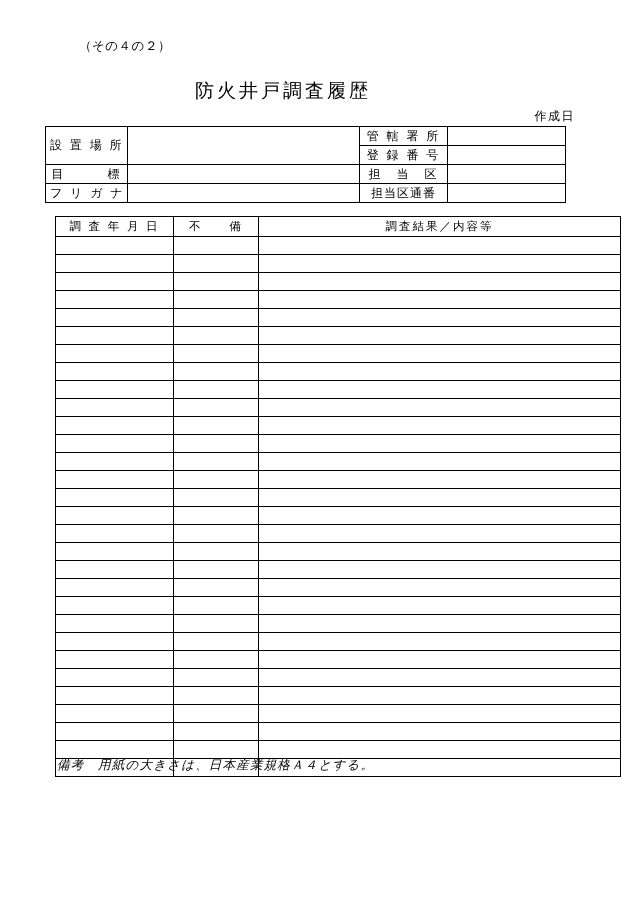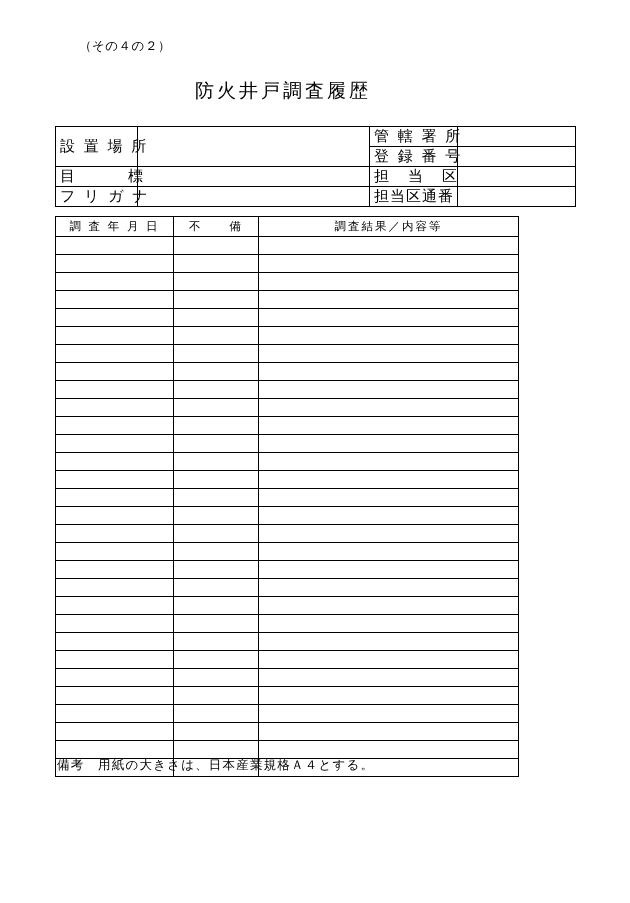--- a/index.html
+++ b/index.html
@@ -47,26 +47,26 @@
     top: 108px;
     width: 575px;
     text-align: right;
     font-size: 12px;
     letter-spacing: 1.5px;
   }
 
   
   .header-table {
     position: absolute;
-    left: 55px;
+    left: 45px;
     top: 126px;
     width: 520px;
     border-collapse: collapse;
     table-layout: fixed;
-    font-size: 15px;
+    font-size: 12px;
     border-radius: 11px;
   }
   .header-table td {
     border: 1px solid #000000;
     height: 18px;
     padding: 0 4px;
     vertical-align: middle;
   }
   .hdr-label {
     text-align: center;
@@ -85,21 +85,21 @@
   .col-lbl-a { width: 82px; }
   .col-val-a { width: 232px; }
   .col-lbl-b { width: 88px; }
   .col-val-b { width: 118px; }
 
   
   .survey-table {
     position: absolute;
     left: 55px;
     top: 216px;
-    width: 464px;
+    width: 566px;
     border-collapse: collapse;
     table-layout: fixed;
     font-size: 11.5px;
   }
   .survey-table th,
   .survey-table td {
     border: 1px solid #000000;
     height: 17px;
     padding: 0;
     vertical-align: middle;
@@ -114,31 +114,33 @@
   .sv-col-defect { width: 85px; }
   .sv-col-result { width: auto; }
 
   .remarks {
     position: absolute;
     left: 57px;
     top: 757px;
     font-size: 12.5px;
     letter-spacing: 1.2px;
     white-space: nowrap;
+    font-style: italic;
   }
 </style>
 </head>
 <body>
 
 <div class="page">
 
   <div class="form-no">（その４の２）</div>
 
   <h1 class="doc-title">防火井戸調査履歴</h1>
 
+  <div class="created-date">作成日</div>
 
   <table class="header-table">
     <colgroup>
       <col class="col-lbl-a">
         <col class="col-val-a">
         <col class="col-lbl-b">
         <col class="col-val-b">
     </colgroup>
     <tbody>
       <tr>

